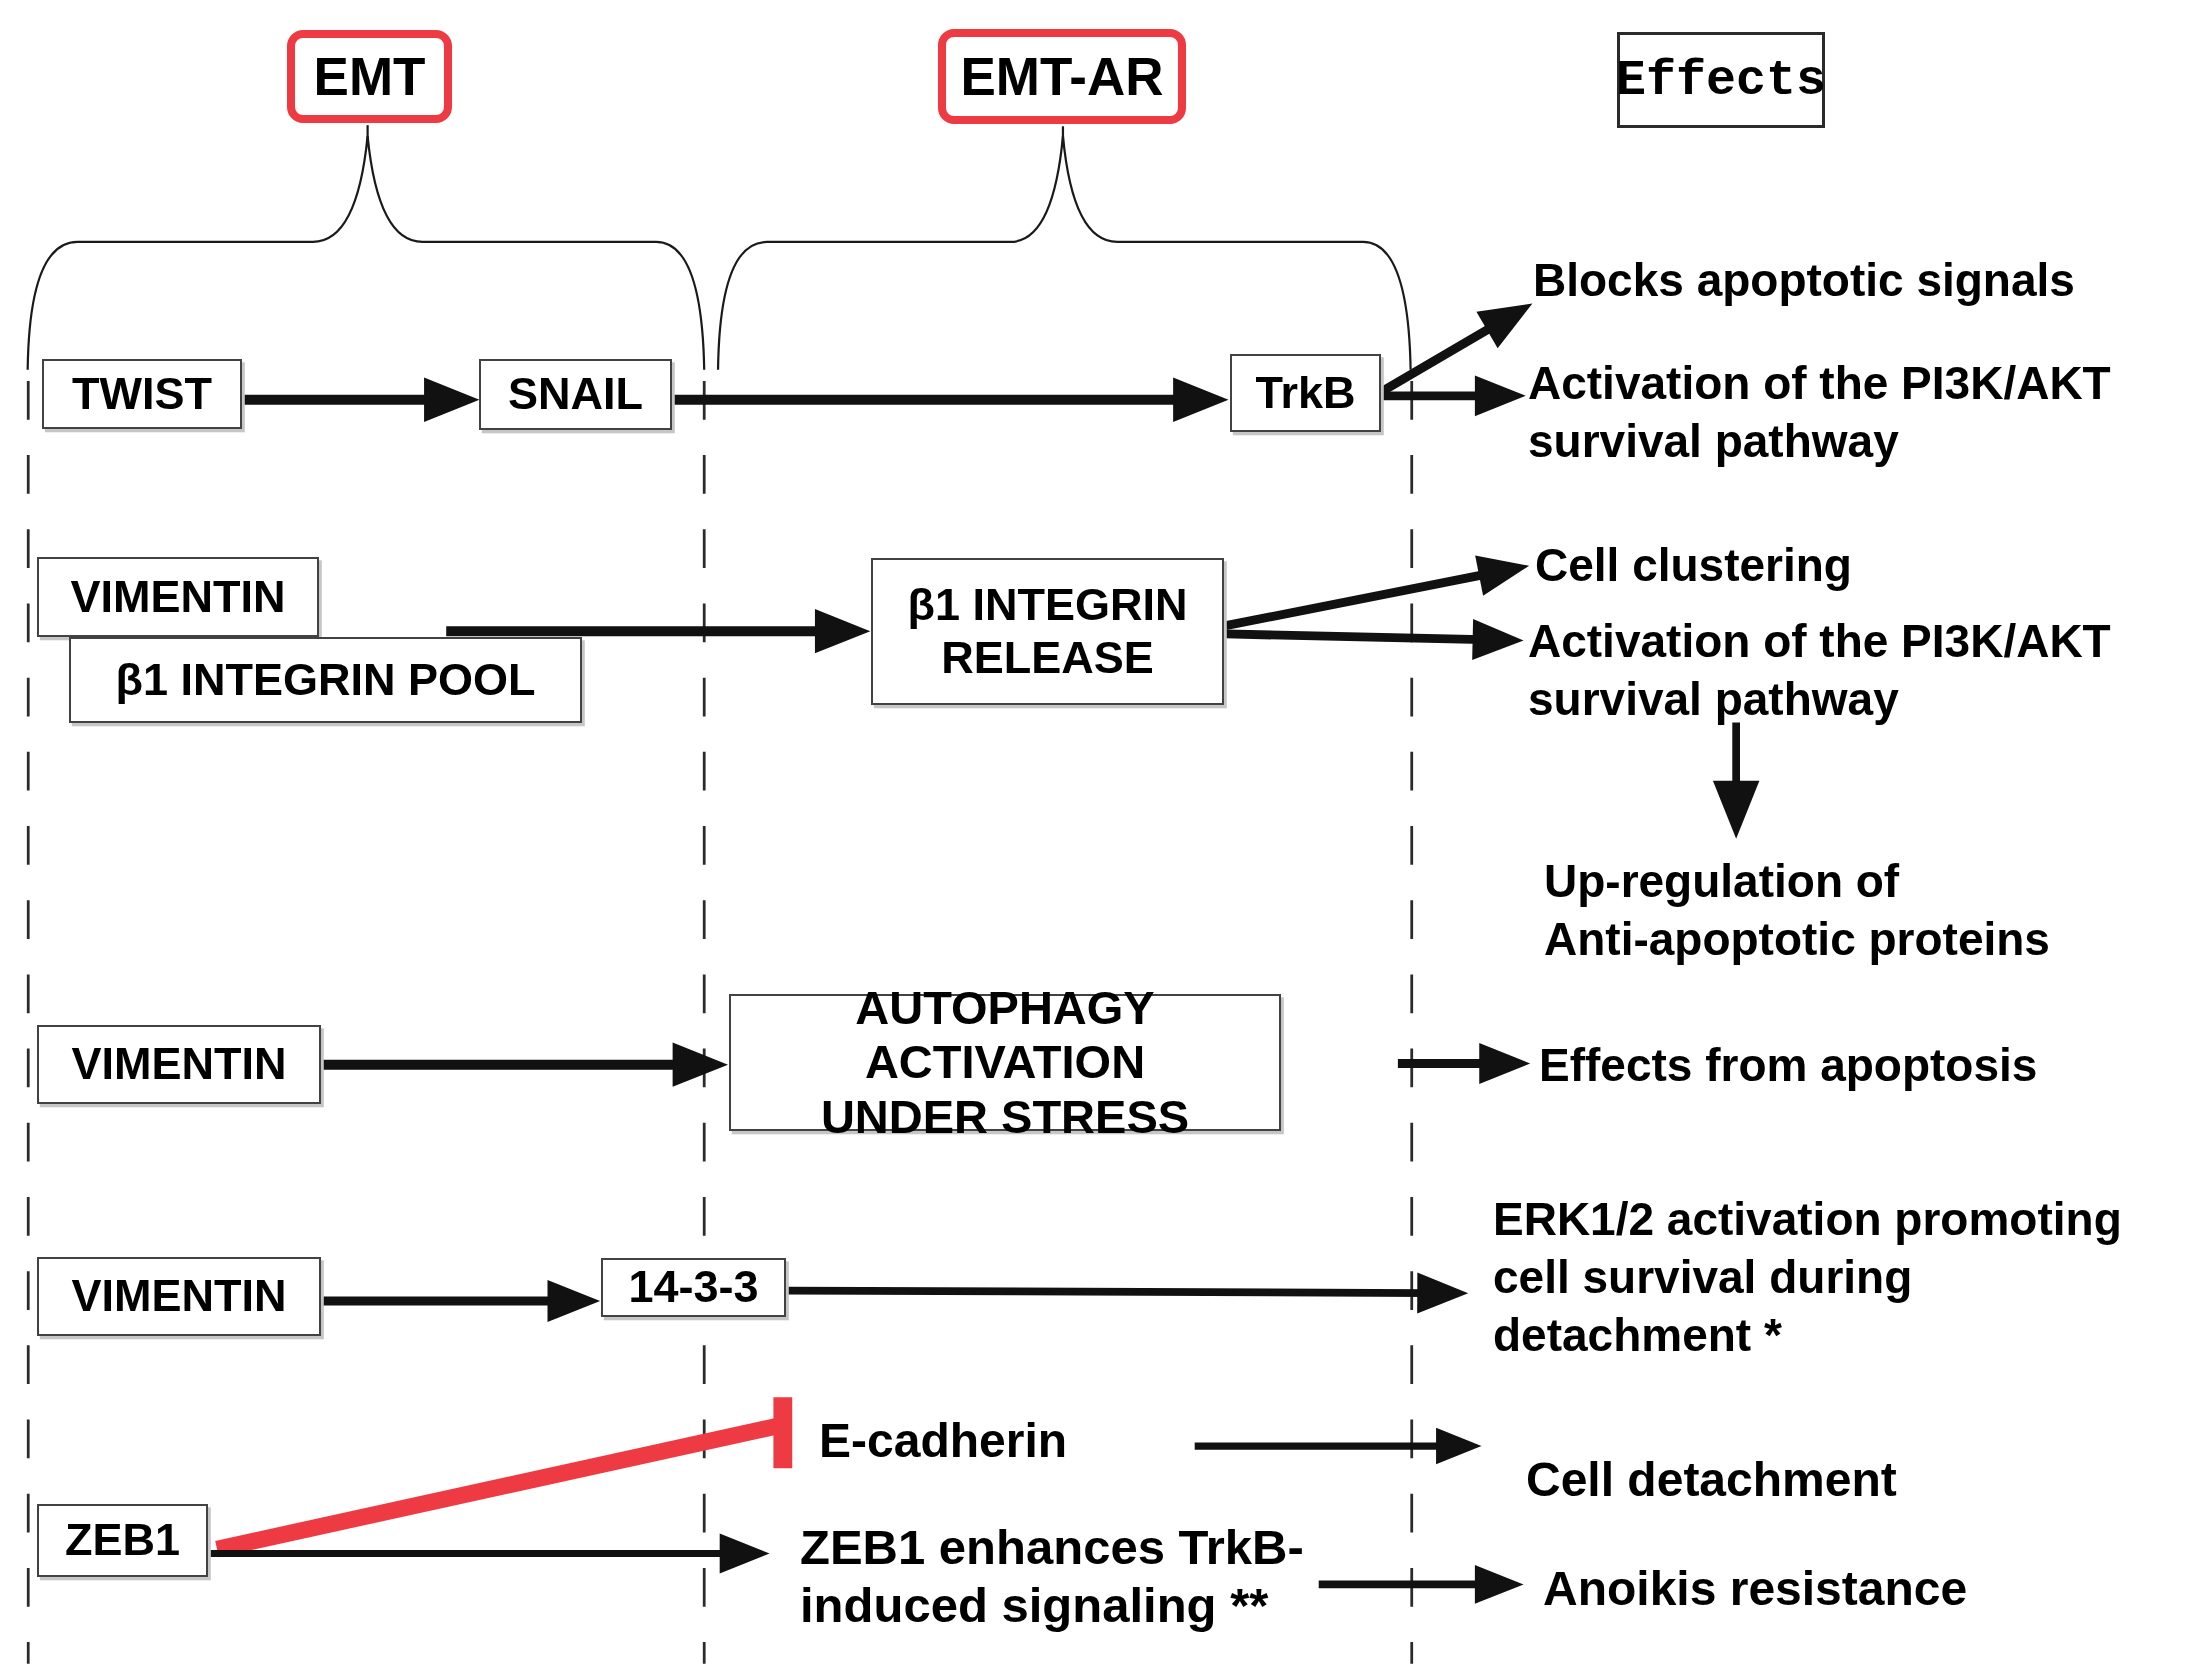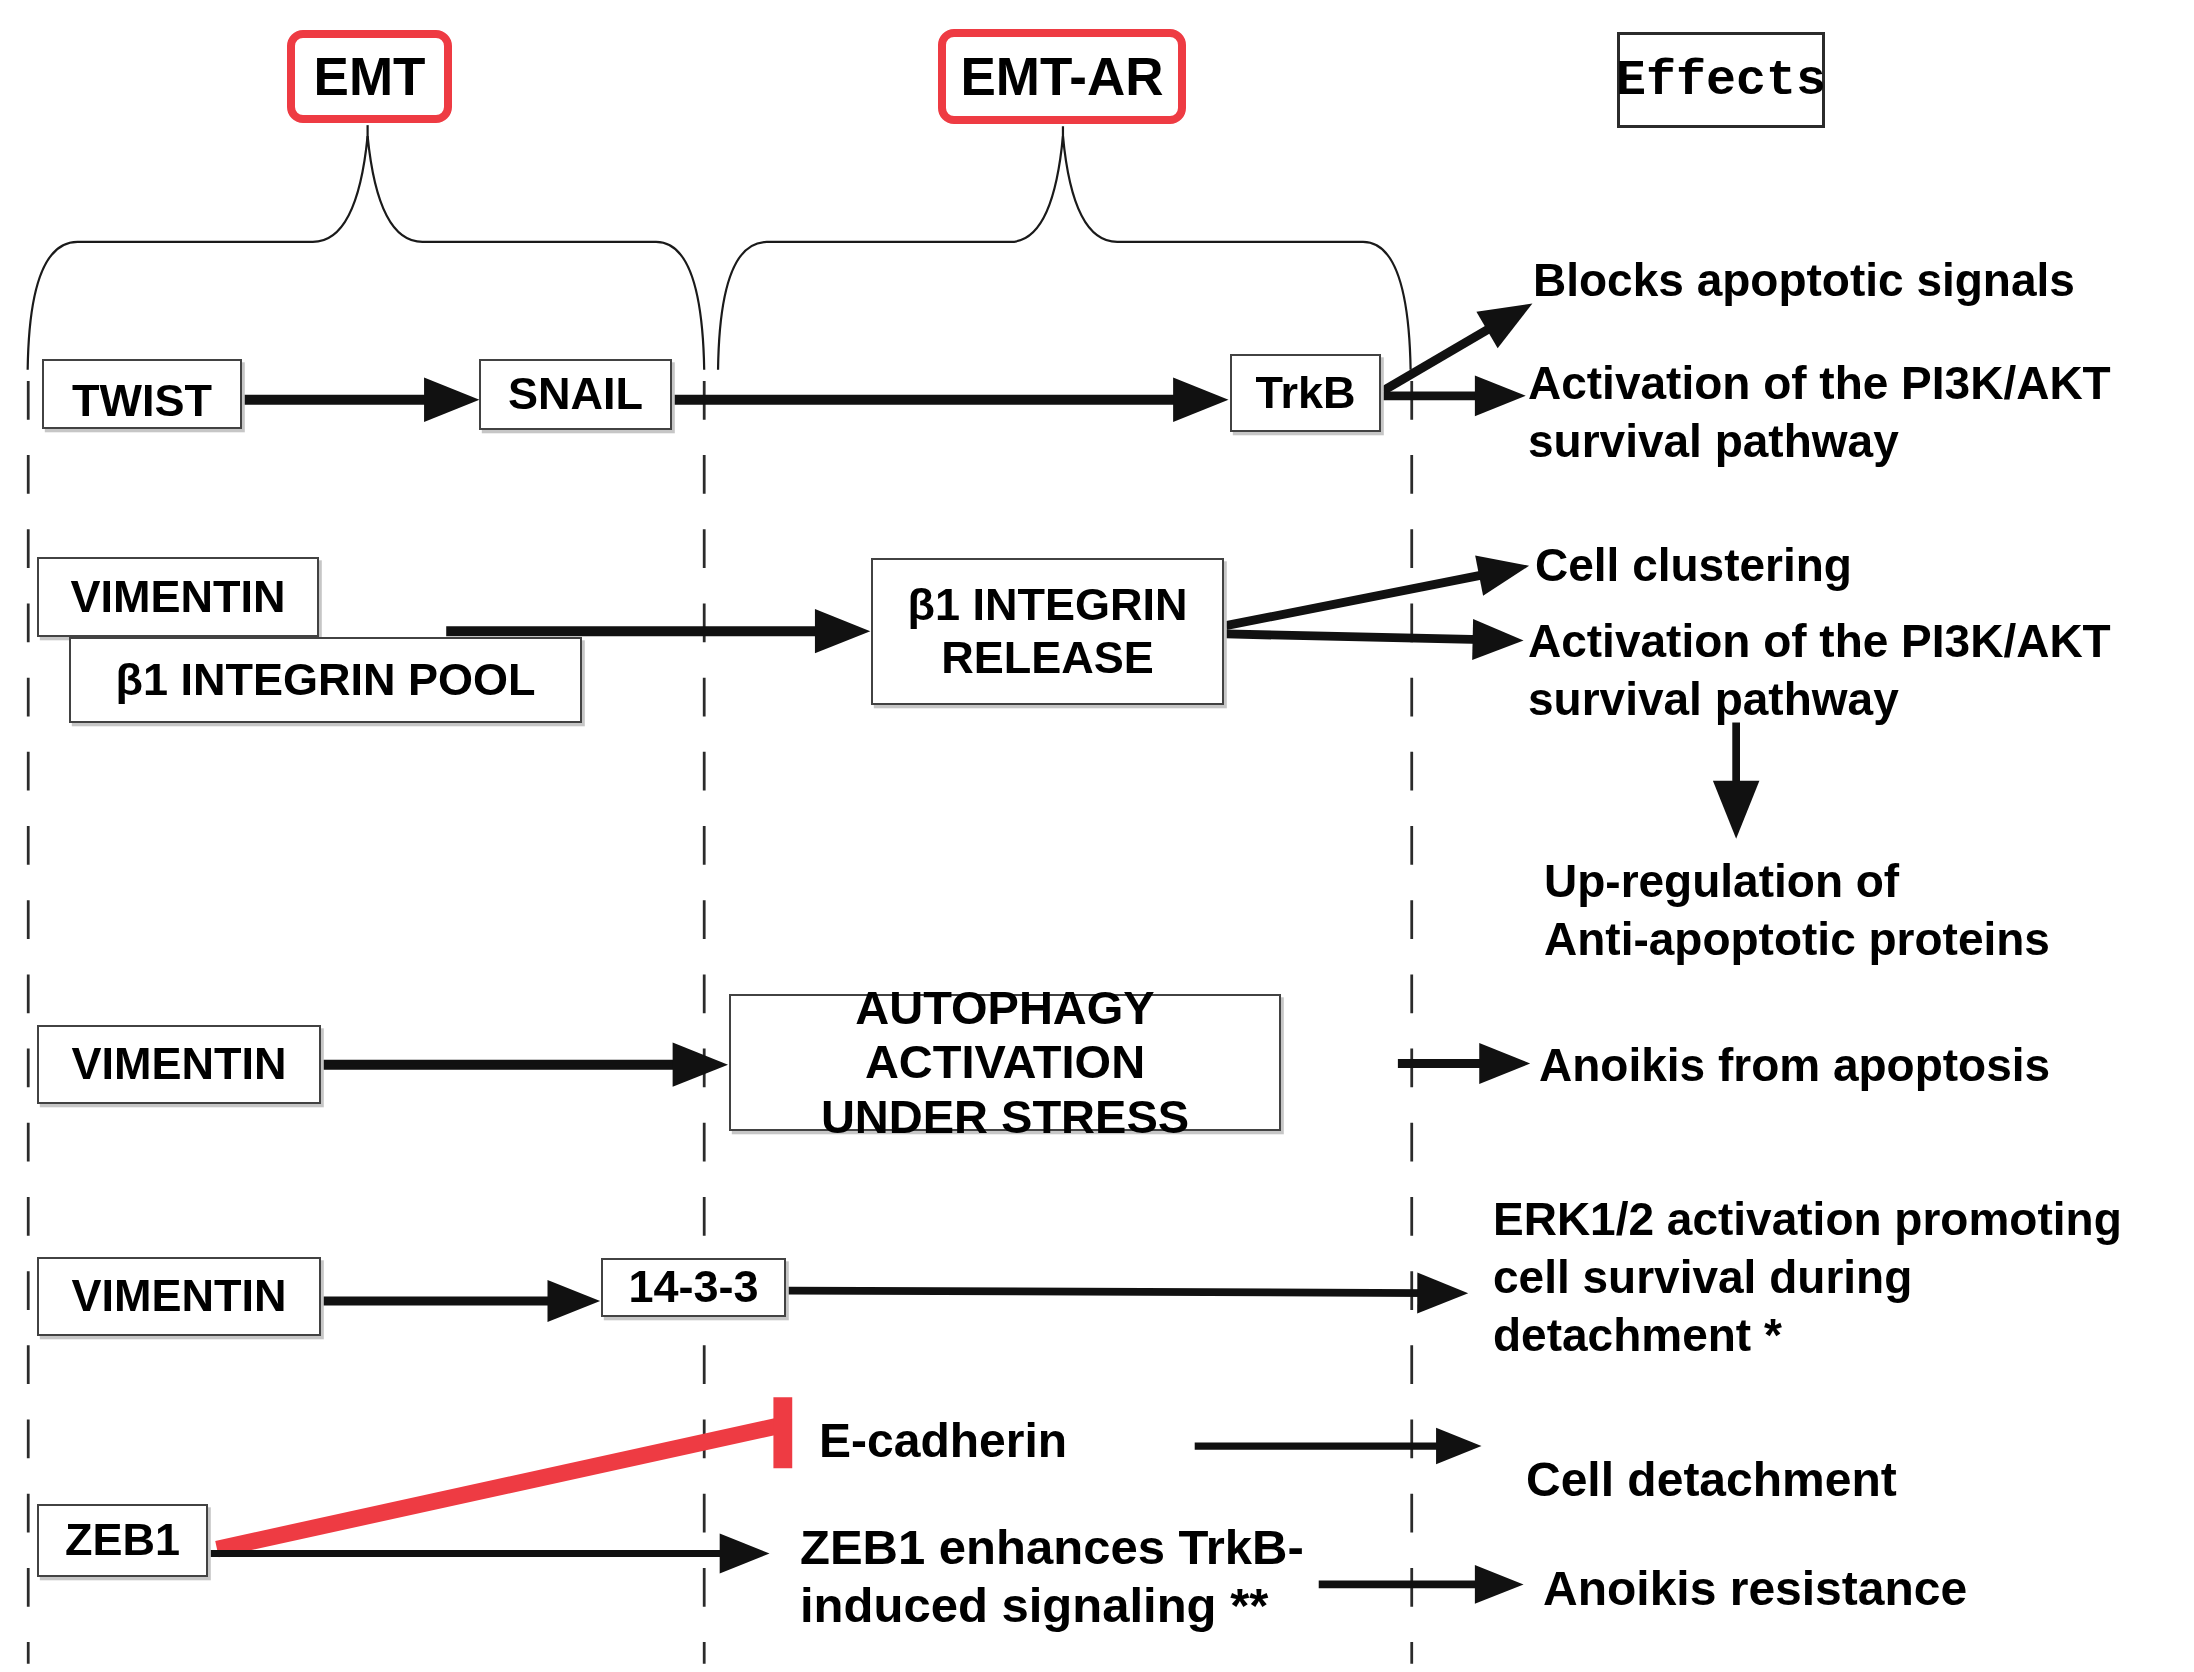--- a/index.html
+++ b/index.html
@@ -125,21 +125,21 @@
   <div class="abs hdr red" style="left:287px;top:30px;width:165px;height:93px;">
     <span>EMT</span>
   </div>
   <div class="abs hdr red" style="left:938px;top:29px;width:248px;height:95px;">
     <span>EMT-AR</span>
   </div>
   <div class="abs hdr plain" style="left:1617px;top:32px;width:208px;height:96px;font-family:Liberation Mono, monospace;">
     <span>Effects</span>
   </div>
 
-  <div class="abs node" style="left:42px;top:359px;width:200px;height:70px;align-items:flex-end;">
+  <div class="abs node" style="left:42px;top:359px;width:200px;height:70px;">
     <span>TWIST</span>
   </div>
   <div class="abs node" style="left:479px;top:359px;width:193px;height:71px;">
     <span>SNAIL</span>
   </div>
   <div class="abs node" style="left:1230px;top:354px;width:151px;height:78px;">
     <span>TrkB</span>
   </div>
 
   <div class="abs node" style="left:37px;top:557px;width:282px;height:80px;">
@@ -176,21 +176,21 @@
 induced signaling **</div>
 
   <div class="abs fx" style="left:1533px;top:251px;">Blocks apoptotic signals</div>
   <div class="abs fx" style="left:1528px;top:354px;">Activation of the PI3K/AKT
 survival pathway</div>
   <div class="abs fx" style="left:1535px;top:536px;">Cell clustering</div>
   <div class="abs fx" style="left:1528px;top:612px;">Activation of the PI3K/AKT
 survival pathway</div>
   <div class="abs fx" style="left:1544px;top:852px;">Up-regulation of
 Anti-apoptotic proteins</div>
-  <div class="abs fx" style="left:1539px;top:1036px;">Anoikis from apoptosis</div>
+  <div class="abs fx" style="left:1539px;top:1036px;">Effects from apoptosis</div>
   <div class="abs fx" style="left:1493px;top:1190px;">ERK1/2 activation promoting
 cell survival during
 detachment *</div>
   <div class="abs fx" style="left:1526px;top:1451px;font-size:48px;">Cell detachment</div>
   <div class="abs fx" style="left:1543px;top:1560px;font-size:48px;">Anoikis resistance</div>
 
 </div>
 
 
 </body></html>

